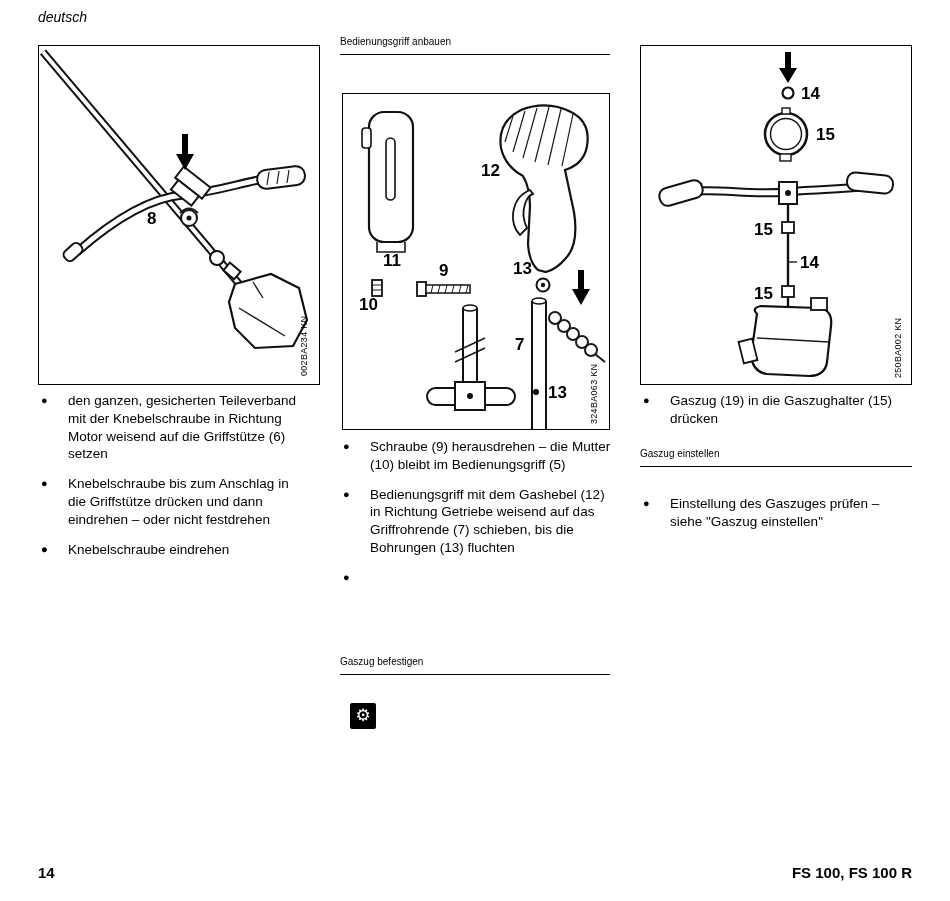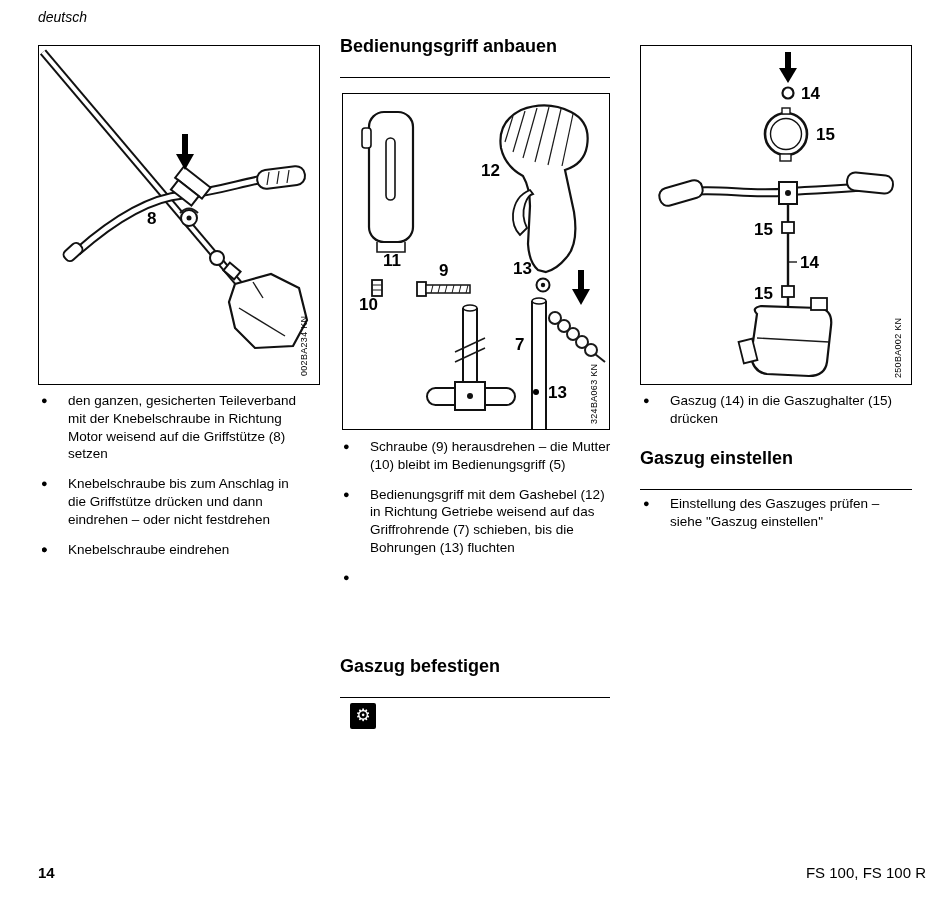--- a/index.html
+++ b/index.html
@@ -12,22 +12,22 @@
   .abs { position: absolute; }
 
   .lang-marker { left: 38px; top: 9px; font-size: 14px; font-style: italic; }
 
   .fig-frame { border: 1px solid #000; background: #fff; box-sizing: border-box; }
   #frame-left  { left: 38px;  top: 45px; width: 282px; height: 340px; }
   #frame-mid   { left: 342px; top: 93px; width: 268px; height: 337px; }
   #frame-right { left: 640px; top: 45px; width: 272px; height: 340px; }
 
   .sec-heading {
-    font-size: 18px; font-weight: bold;
-    border-bottom: 1.5px solid #000; padding-bottom: 20px;
+    font-size: 10px; font-weight: normal;
+    border-bottom: 1.5px solid #000; padding-bottom: 7px;
   }
   #heading-bedienungsgriff   { left: 340px; top: 36px;  width: 270px; }
   #heading-gaszug-befestigen { left: 340px; top: 656px; width: 270px; }
   #heading-gaszug-einstellen { left: 640px; top: 448px; width: 272px; }
 
   .bullets { list-style: none; margin: 0; padding: 0; font-size: 13.5px; line-height: 1.32; }
   .bullets li { position: relative; padding-left: 30px; margin-bottom: 12px; }
   .bullets .dot { position: absolute; left: 3px; top: 3px; font-size: 11px; line-height: 1; }
   #bullets-left   { left: 38px;  top: 392px; width: 272px; }
   #bullets-mid    { left: 340px; top: 438px; width: 272px; }
@@ -40,21 +40,21 @@
     padding-left: 36px; box-sizing: border-box;
   }
   .note .gear-box {
     position: absolute; left: 8px; top: 1px;
     width: 26px; height: 26px; background: #000; color: #fff;
     display: flex; align-items: center; justify-content: center;
     font-size: 17px; border-radius: 2px;
   }
 
   .footer-left  { left: 38px;  top: 864px; font-size: 15px; font-weight: bold; }
-  .footer-right { right: 24px; top: 864px; font-size: 15px; font-weight: normal; }
+  .footer-right { right: 38px; top: 864px; font-size: 15px; font-weight: bold; }
 
   svg { display: block; }
   .plabel  { font-family: "Liberation Sans", sans-serif; font-size: 17px; font-weight: bold; fill: #000; }
   .figcode { font-family: "Liberation Sans", sans-serif; font-size: 9px; fill: #000; letter-spacing: 0.3px; }
   .ln { stroke: #1a1a1a; fill: none; }
 </style>
 </head>
 <body>
 
 <div class="abs lang-marker">deutsch</div>
@@ -95,21 +95,21 @@
       <path d="M196 238 L232 228 L260 242 L268 274 L254 300 L216 302 L196 282 L190 256 Z" fill="#fff" stroke="#111" stroke-width="2.2"></path>
       <path d="M200 262 L246 290" class="ln" stroke-width="1.4"></path>
       <path d="M214 236 L224 252" class="ln" stroke-width="1.4"></path>
     </g>
     <text class="plabel" x="108" y="178">8</text>
     <text class="figcode" transform="rotate(-90 268 330)" x="268" y="330">002BA234 KN</text>
   </svg>
 </div>
 
 <ul class="abs bullets" id="bullets-left">
-  <li><span class="dot">●</span><span>den ganzen, gesicherten Teileverband mit der Knebelschraube in Richtung Motor weisend auf die Griffstütze (8) setzen</span></li>
+  <li><span class="dot">●</span><span>den ganzen, gesicherten Teileverband mit der Knebelschraube in Richtung Motor weisend auf die Griffstütze (6) setzen</span></li>
   <li><span class="dot">●</span><span>Knebelschraube bis zum Anschlag in die Griffstütze drücken und dann eindrehen – oder nicht festdrehen</span></li>
   <li><span class="dot">●</span></li>
   <li><span class="dot">●</span><span>Knebelschraube eindrehen</span></li>
 </ul>
 
 <div class="abs sec-heading" id="heading-bedienungsgriff">Bedienungsgriff anbauen</div>
 
 <div class="abs fig-frame" id="frame-mid">
   <svg viewBox="0 0 266 335" width="266" height="335">
     <g>
@@ -236,21 +236,21 @@
     <text class="plabel" x="160" y="53">14</text>
     <text class="plabel" x="175" y="94">15</text>
     <text class="plabel" x="113" y="189">15</text>
     <text class="plabel" x="159" y="222">14</text>
     <text class="plabel" x="113" y="253">15</text>
     <text class="figcode" transform="rotate(-90 260 332)" x="260" y="332">250BA002 KN</text>
   </svg>
 </div>
 
 <ul class="abs bullets" id="bullets-right">
-  <li><span class="dot">●</span><span>Gaszug (14) in die Gaszughalter (15) drücken</span></li>
+  <li><span class="dot">●</span><span>Gaszug (19) in die Gaszughalter (15) drücken</span></li>
 </ul>
 
 <div class="abs sec-heading" id="heading-gaszug-einstellen">Gaszug einstellen</div>
 
 <ul class="abs bullets" id="bullets-right2">
   <li><span class="dot">●</span><span>Einstellung des Gaszuges prüfen – siehe "Gaszug einstellen"</span></li>
 </ul>
 
 <div class="abs footer-left">14</div>
 <div class="abs footer-right">FS 100, FS 100 R</div>

